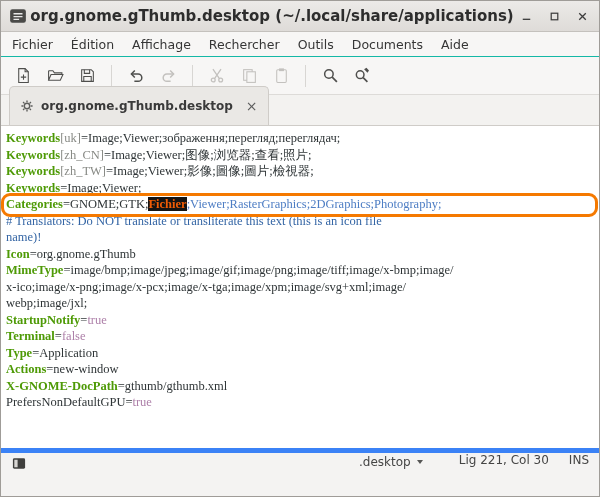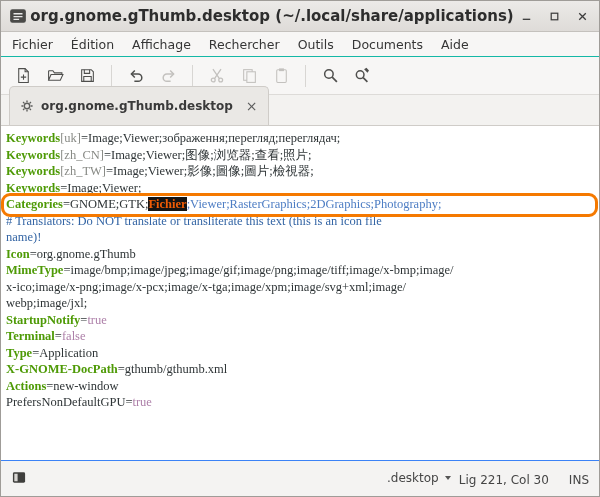--- a/index.html
+++ b/index.html
@@ -52,31 +52,31 @@
   .sg-bool{color:var(--c-boolean,#ad7fa8);}
   .sg-code{color:var(--c-boolean,#ad7fa8);}
   .sg-comment{color:var(--c-comment,#3465a4);}
   .sg-section{color:var(--c-section,#cc0000);font-weight:bold;}
   .sg-cat{color:var(--c-category_alt,#4d7dc4);}
   .sg-match{background:var(--c-match_bg,#141414);color:var(--c-match_fg,#f25c05);font-weight:bold;}
   .annotation-box{position:absolute;left:0;right:1px;top:67px;height:24px;box-sizing:border-box;
     border:3px solid var(--c-annotation,#f57900);border-radius:9px;pointer-events:none;}
 
   
-  .statusbar{height:26px;flex:0 0 26px;display:flex;align-items:flex-end;background:#f4f3f2;
-    border-top:1px solid #3b82f6;padding:0 10px 9px 6px;font-size:12px;color:#454545;}
+  .statusbar{height:26px;flex:0 0 26px;display:flex;align-items:flex-start;background:#f4f3f2;
+    border-top:5px solid #3b82f6;padding:0 10px 17px 6px;font-size:12px;color:#454545;}
   .sb-icon-btn{width:24px;height:20px;border:none;background:transparent;padding:0;
     display:inline-flex;align-items:center;justify-content:center;cursor:pointer;}
   .sb-spacer{flex:1;}
   .sb-item{white-space:nowrap;}
   .sb-drop{border:none;background:transparent;font:inherit;color:inherit;display:inline-flex;
     align-items:center;padding:2px 4px;margin-left:14px;cursor:pointer;}
   .caret{width:0;height:0;border-left:3.5px solid transparent;border-right:3.5px solid transparent;
     border-top:4.5px solid #555;margin-left:6px;display:inline-block;}
-  .sb-pos{margin-left:4px;}
+  .sb-pos{margin-left:32px;}
   .sb-ins{margin-left:20px;}
 </style>
 </head>
 <body>
 
 <div class="window">
 
   <header class="titlebar">
     <span class="win-icon">
       <svg viewBox="0 0 16 16" width="18" height="18">
@@ -204,22 +204,22 @@
         <div class="line"><span class="sg-key">Categories</span><span class="sg-txt">=GNOME;GTK;</span><span class="sg-match">Fichier</span><span class="sg-cat">;Viewer;RasterGraphics;2DGraphics;Photography;</span></div>
         <div class="line"><span class="sg-comment"># Translators: Do NOT translate or transliterate this text (this is an icon file</span></div>
         <div class="line"><span class="sg-comment">name)!</span></div>
         <div class="line"><span class="sg-key">Icon</span><span class="sg-txt">=org.gnome.gThumb</span></div>
         <div class="line"><span class="sg-key">MimeType</span><span class="sg-txt">=image/bmp;image/jpeg;image/gif;image/png;image/tiff;image/x-bmp;image/</span></div>
         <div class="line"><span class="sg-txt">x-ico;image/x-png;image/x-pcx;image/x-tga;image/xpm;image/svg+xml;image/</span></div>
         <div class="line"><span class="sg-txt">webp;image/jxl;</span></div>
         <div class="line"><span class="sg-key">StartupNotify</span><span class="sg-txt">=</span><span class="sg-bool">true</span></div>
         <div class="line"><span class="sg-key">Terminal</span><span class="sg-txt">=</span><span class="sg-bool">false</span></div>
         <div class="line"><span class="sg-key">Type</span><span class="sg-txt">=Application</span></div>
+        <div class="line"><span class="sg-key">Actions</span><span class="sg-txt">=new-window</span></div>
         <div class="line"><span class="sg-key">X-GNOME-DocPath</span><span class="sg-txt">=gthumb/gthumb.xml</span></div>
-        <div class="line"><span class="sg-key">Actions</span><span class="sg-txt">=new-window</span></div>
         <div class="line"><span class="sg-txt">PrefersNonDefaultGPU=</span><span class="sg-bool">true</span></div>
         <div class="line"><span class="sg-txt"></span>&nbsp;</div>
       </div>
     <div class="annotation-box"></div>
   </div>
 
   <footer class="statusbar">
     <button class="sb-icon-btn">
       <svg viewBox="0 0 16 16" width="16" height="15">
           <rect x="1.5" y="2.5" width="13" height="11" rx="1.5" fill="#3f3f3d"></rect>

